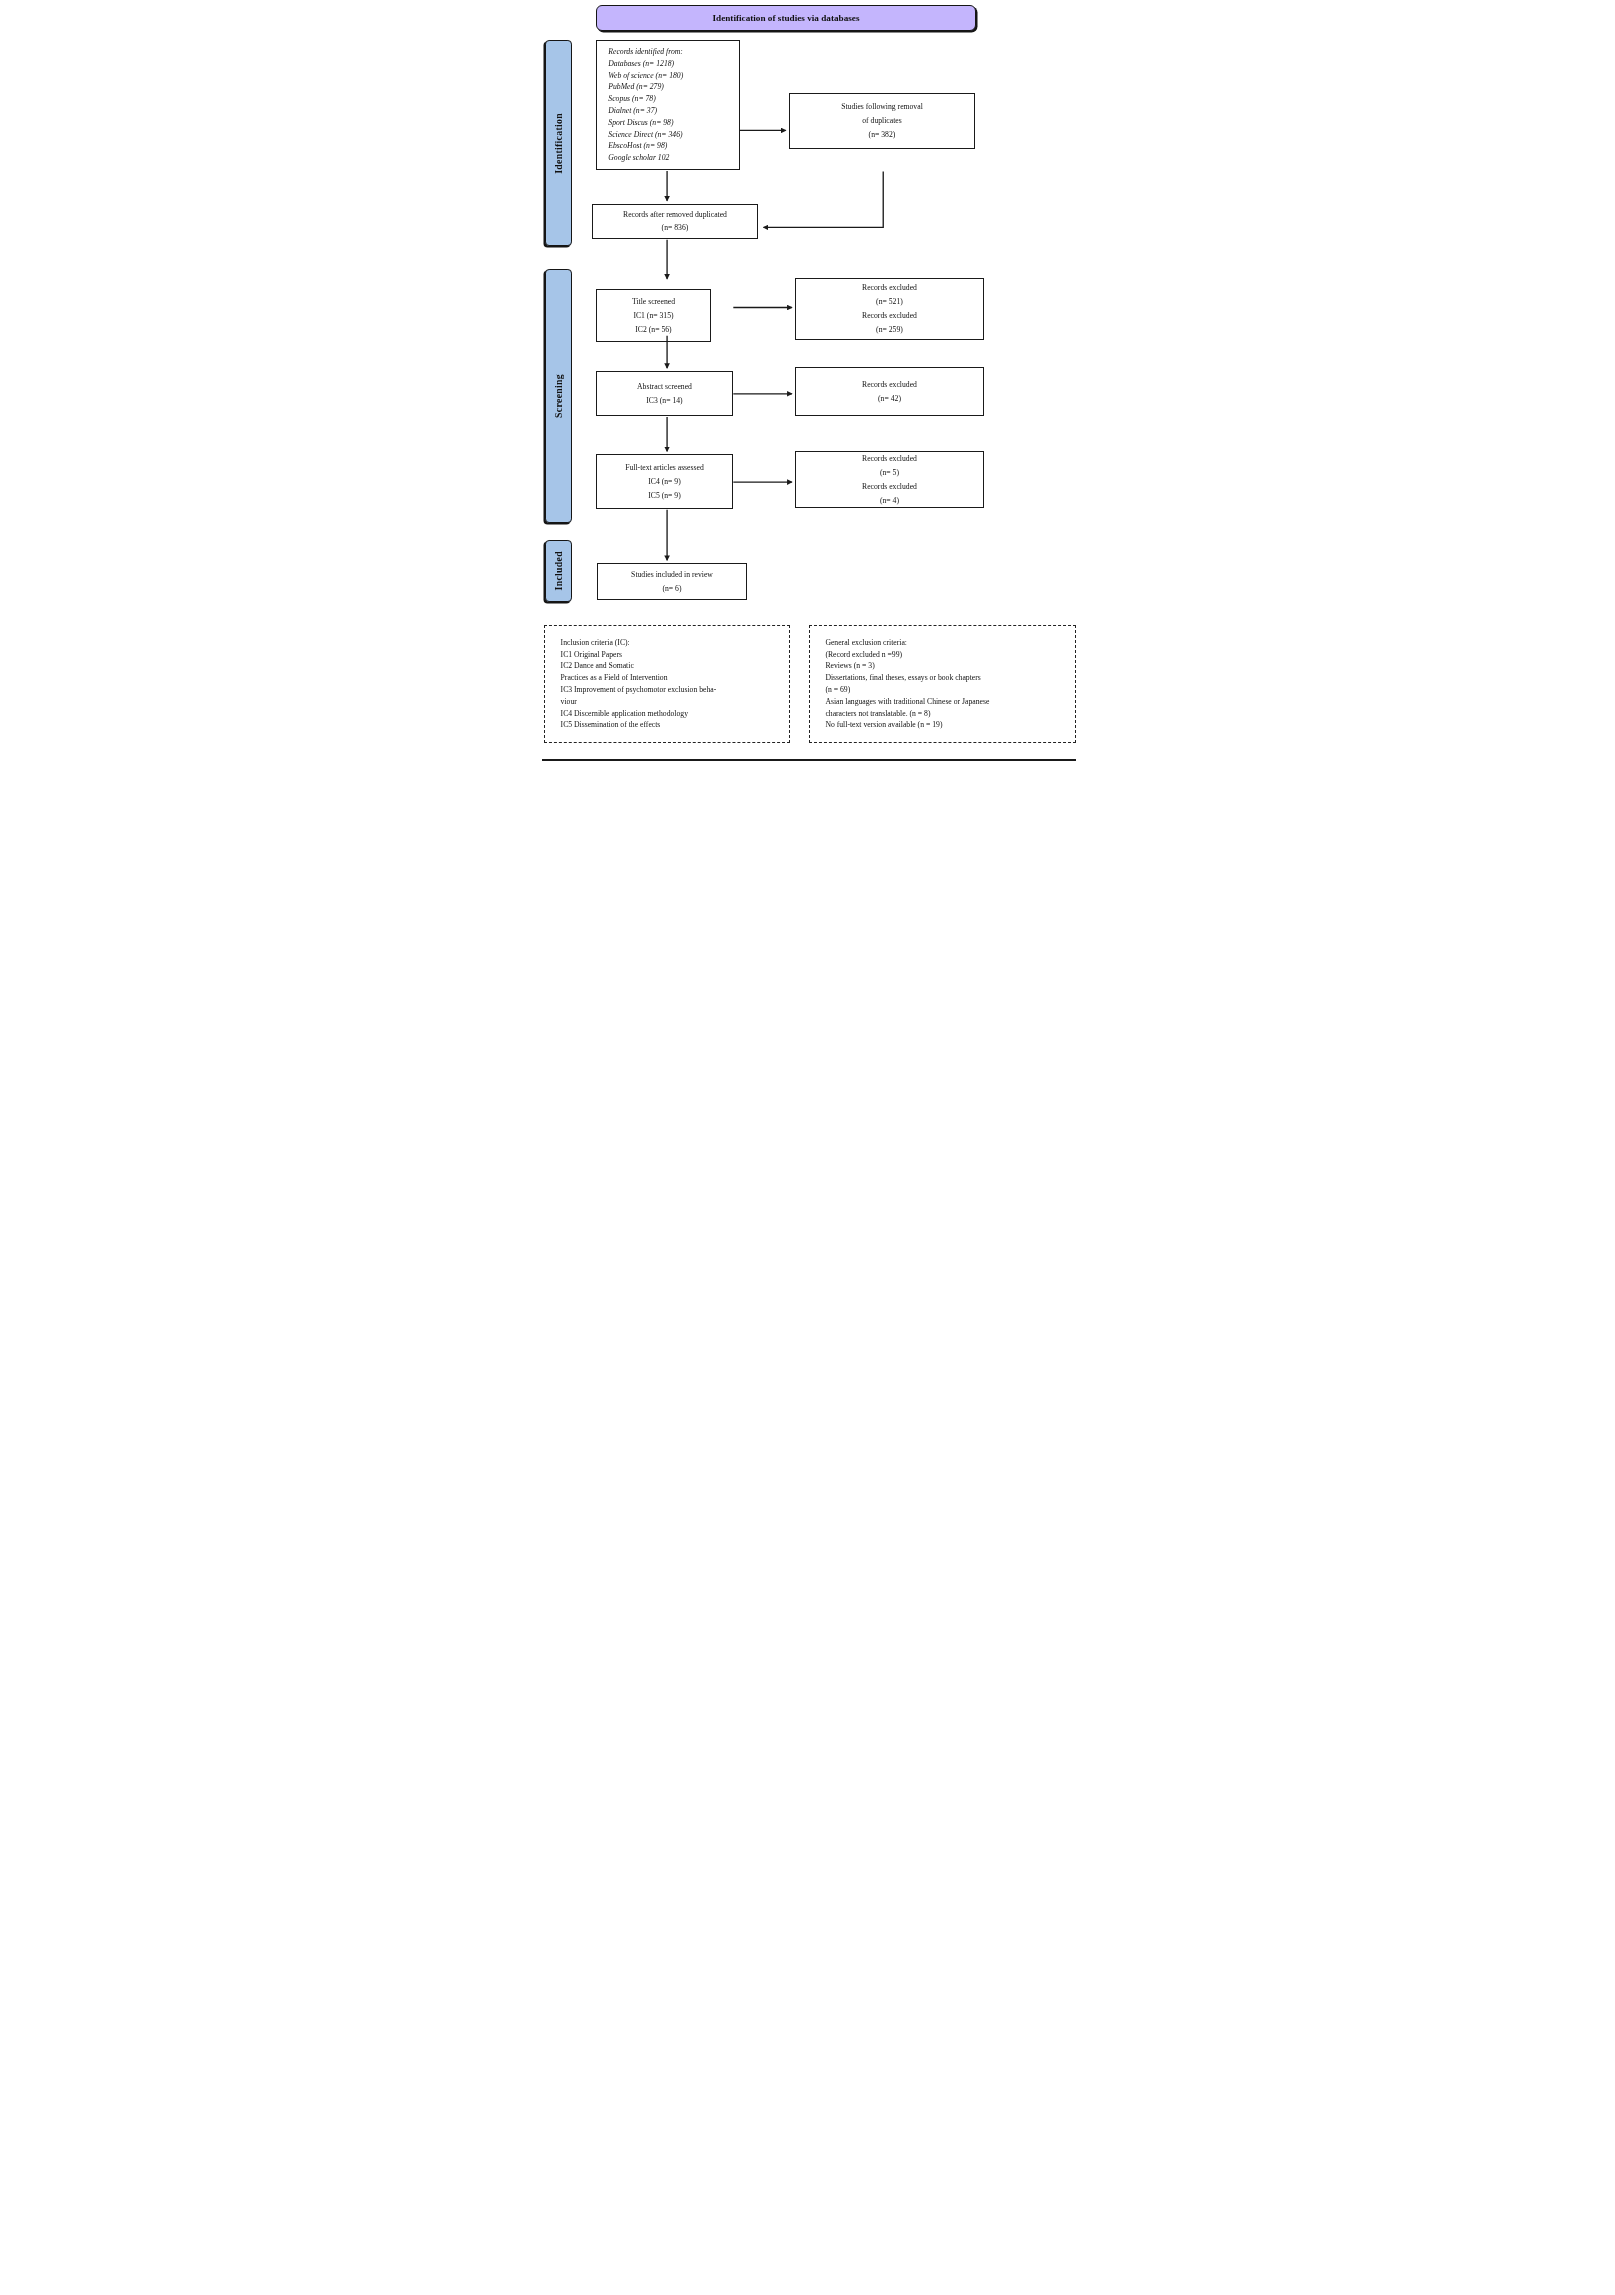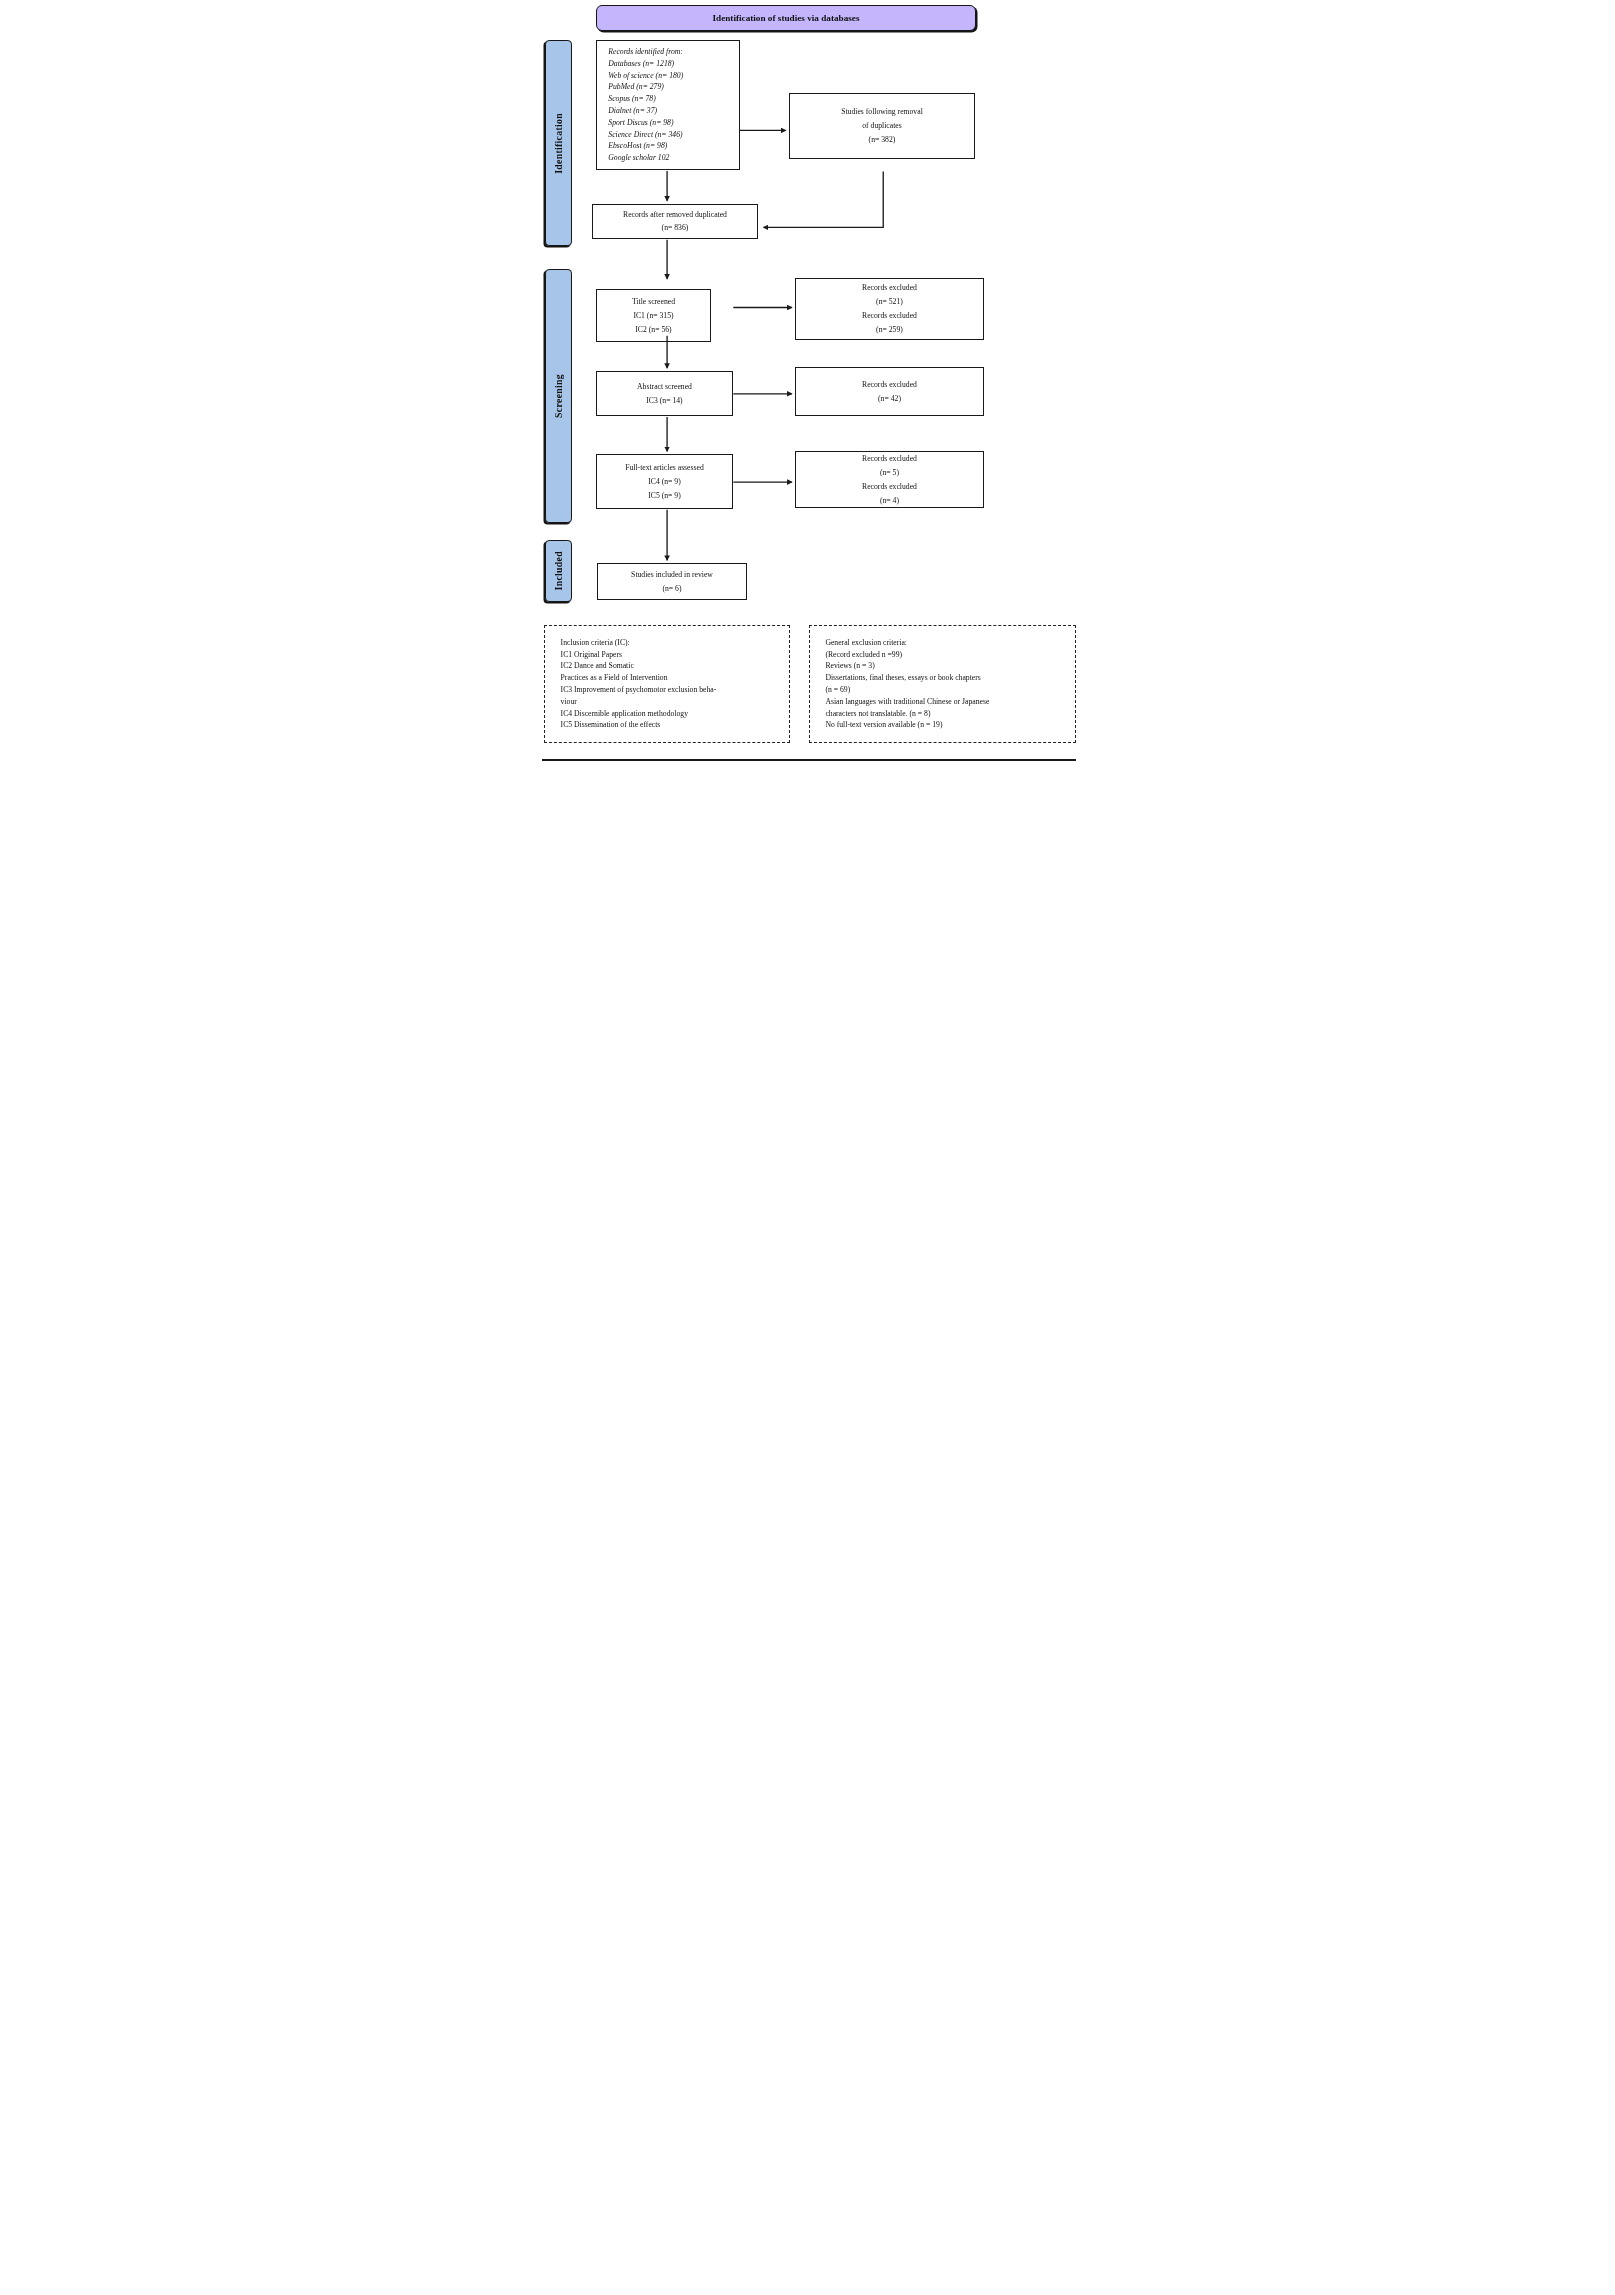--- a/index.html
+++ b/index.html
@@ -51,21 +51,21 @@
 Web of science (n= 180)
 PubMed (n= 279)
 Scopus (n= 78)
 Dialnet (n= 37)
 Sport Discus (n= 98)
 Science Direct (n= 346)
 EbscoHost (n= 98)
 Google scholar 102</span>
   </div>
 
-  <div class="fbox" style="left:251px;top:93px;width:186px;height:66px;">
+  <div class="fbox" style="left:251px;top:93px;width:186px;height:56px;">
     <span>Studies following removal
 of duplicates
 (n= 382)</span>
   </div>
 
   <div class="fbox" style="left:54px;top:204px;width:166px;height:35px;line-height:12.3px;font-family:Liberation Serif, serif;">
     <span>Records after removed duplicated
 (n= 836)</span>
   </div>
 

